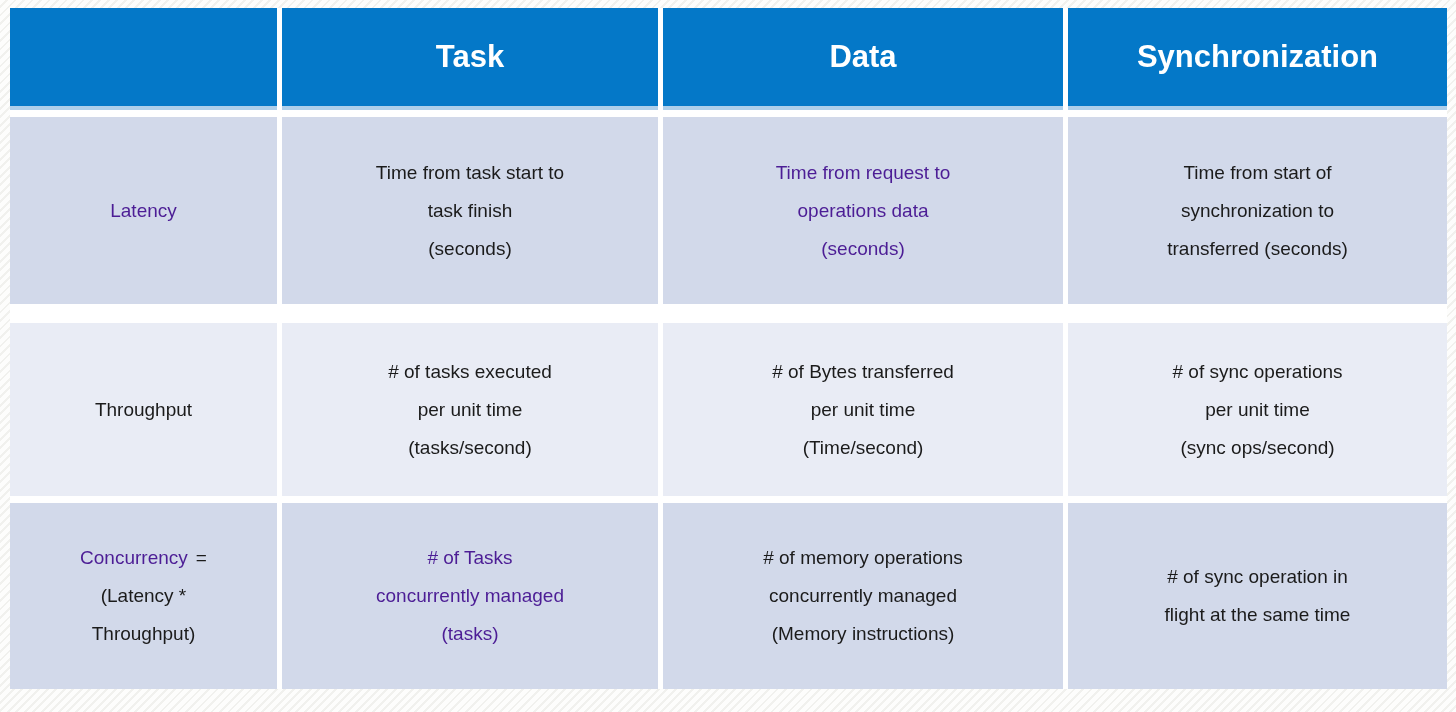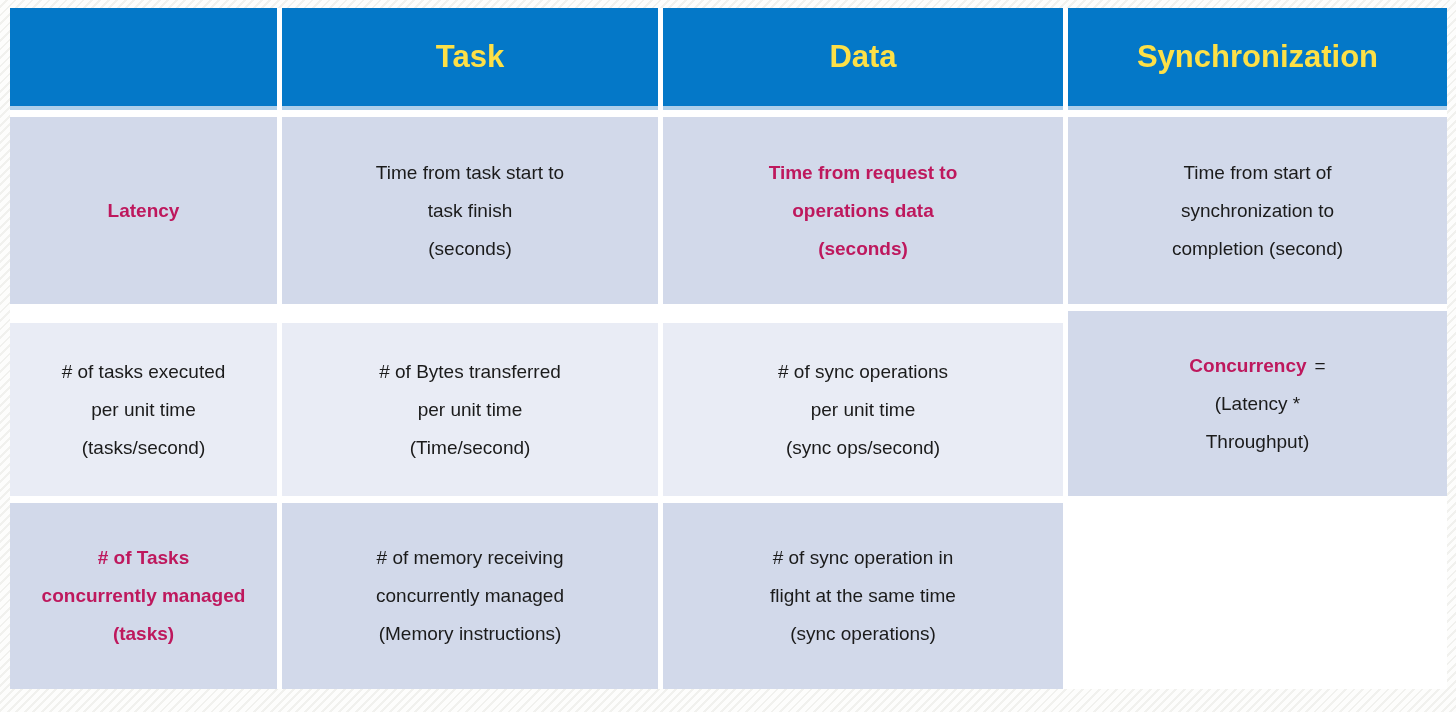--- a/index.html
+++ b/index.html
@@ -35,34 +35,34 @@
   .cell {
     display: flex;
     flex-direction: column;
     justify-content: center;
     align-items: center;
     text-align: center;
   }
   .cell.head {
     background: #0478c8;
     border-bottom: 4px solid #aecfeb;
-    color: #fde047;
+    color: #ffffff;
     font-size: 31px;
     font-weight: 700;
   }
   .cell.body {
     font-size: 19px;
     color: #1b1b1b;
     line-height: 38px;
   }
   .cell.row-odd  { background: #d2d9ea; }
   .cell.row-even { background: #e9ecf5; margin-top: 12px; }
   .t-green {
-    color: #be185d;
-    font-weight: 700;
+    color: #4c1d95;
+    font-weight: 400;
   }
   .eq {
     color: #1b1b1b;
     font-weight: 400;
     margin-left: 8px;
   }
   .line { white-space: nowrap; }
 </style>
 </head>
 <body>
@@ -84,23 +84,26 @@
       <div class="line">(seconds)</div>
     </div>
     <div class="cell body row-odd">
       <div class="line t-green">Time from request to</div>
       <div class="line t-green">operations data</div>
       <div class="line t-green">(seconds)</div>
     </div>
     <div class="cell body row-odd">
       <div class="line">Time from start of</div>
       <div class="line">synchronization to</div>
-      <div class="line">completion (second)</div>
+      <div class="line">transferred (seconds)</div>
     </div>
 
+    <div class="cell body row-even">
+      <div class="line">Throughput</div>
+    </div>
     <div class="cell body row-even">
       <div class="line"># of tasks executed</div>
       <div class="line">per unit time</div>
       <div class="line">(tasks/second)</div>
     </div>
     <div class="cell body row-even">
       <div class="line"># of Bytes transferred</div>
       <div class="line">per unit time</div>
       <div class="line">(Time/second)</div>
     </div>
@@ -116,24 +119,23 @@
       </div>
       <div class="line">(Latency *</div>
       <div class="line">Throughput)</div>
     </div>
     <div class="cell body row-odd">
       <div class="line t-green"># of Tasks</div>
       <div class="line t-green">concurrently managed</div>
       <div class="line t-green">(tasks)</div>
     </div>
     <div class="cell body row-odd">
-      <div class="line"># of memory receiving</div>
+      <div class="line"># of memory operations</div>
       <div class="line">concurrently managed</div>
       <div class="line">(Memory instructions)</div>
     </div>
     <div class="cell body row-odd">
       <div class="line"># of sync operation in</div>
       <div class="line">flight at the same time</div>
-      <div class="line">(sync operations)</div>
     </div>
 
   </div>
 </div>
 
 </body></html>

